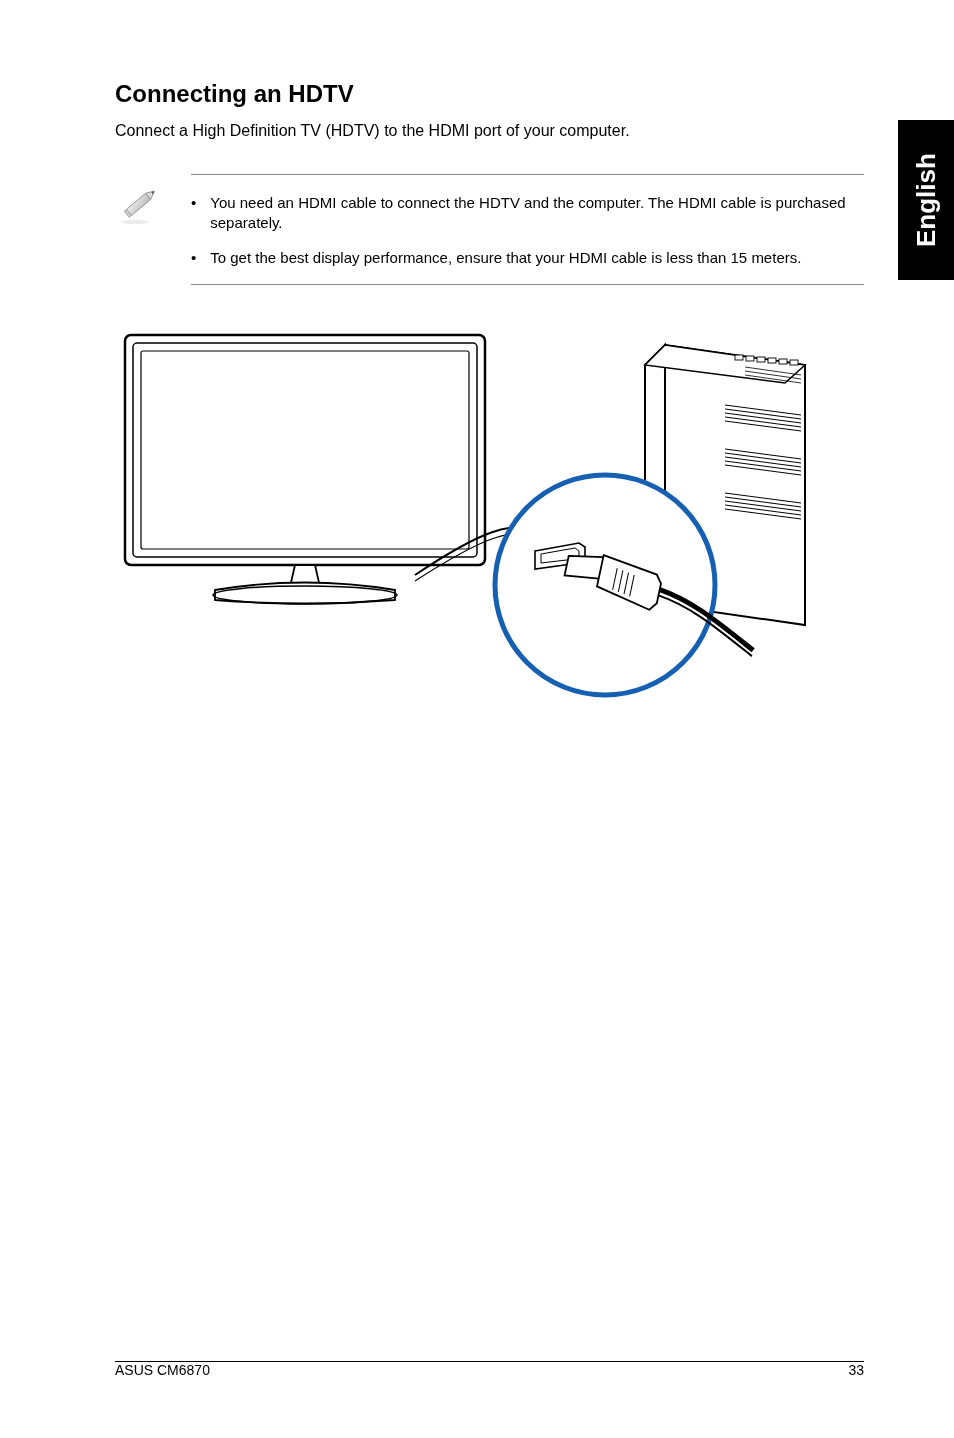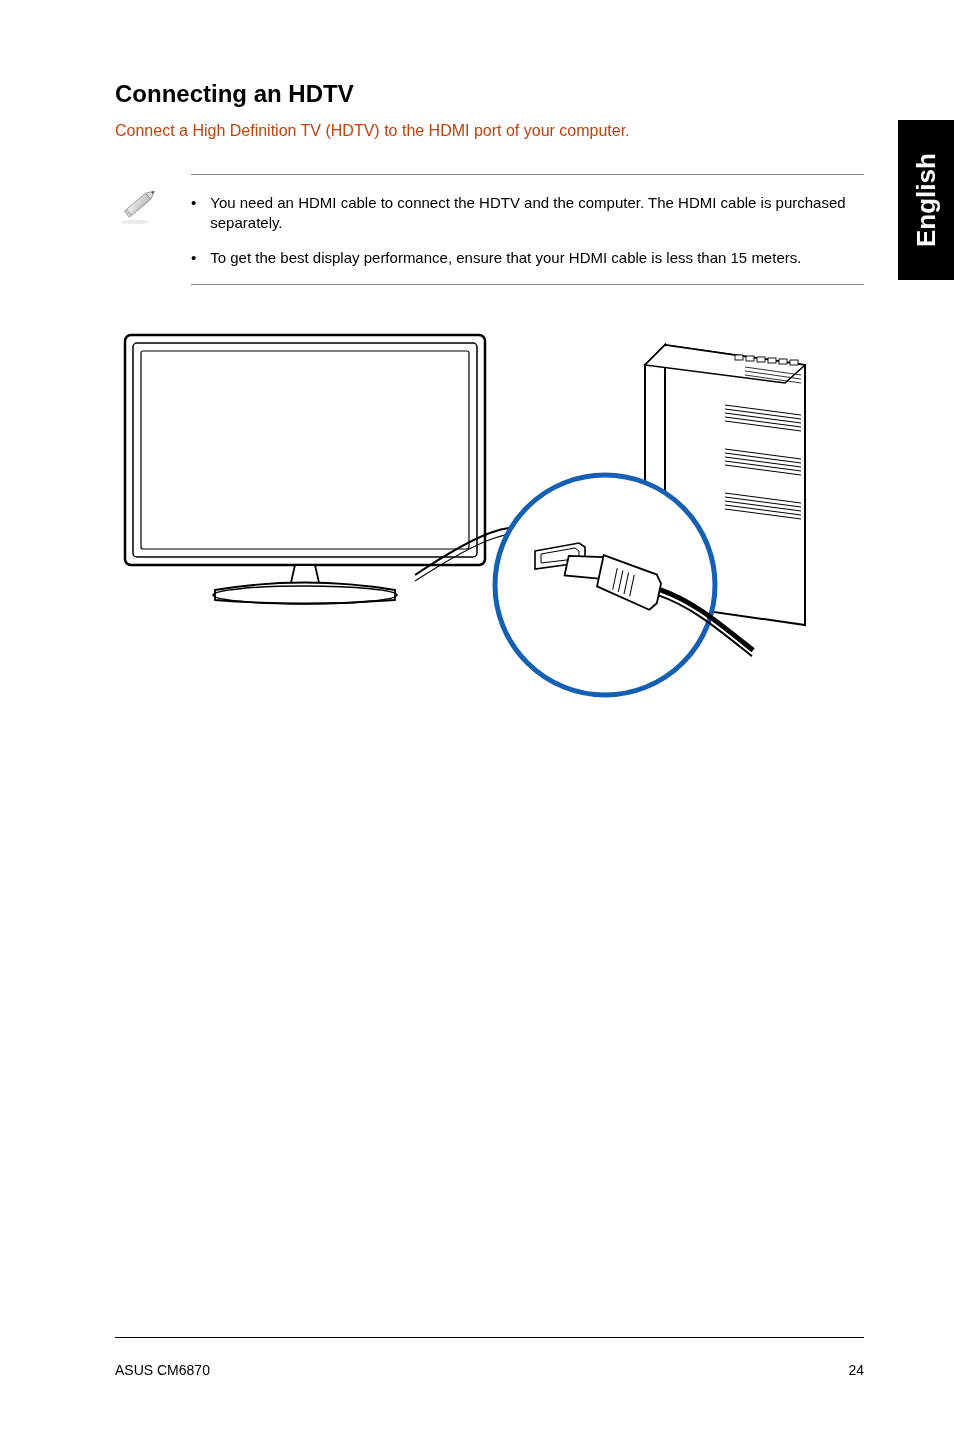--- a/index.html
+++ b/index.html
@@ -30,21 +30,21 @@
   h1.title {
     font-size: 24px;
     font-weight: bold;
     margin-bottom: 14px;
     font-family: Arial, Helvetica, sans-serif;
   }
   .intro {
     font-size: 16px;
     margin-bottom: 34px;
     font-family: Arial, Helvetica, sans-serif;
-    color: #c2410c;
+    color: #000000;
   }
   .note-block {
     display: flex;
     align-items: flex-start;
     gap: 28px;
     margin-bottom: 40px;
   }
   .pencil-icon {
     flex: 0 0 48px;
     margin-top: 6px;
@@ -69,21 +69,21 @@
     margin-top: 30px;
     width: 720px;
     height: 380px;
   }
   .footer {
     position: absolute;
     left: 115px;
     right: 90px;
     bottom: 60px;
     border-top: 1.5px solid #000;
-    padding-top: 24px;
+    padding-top: 0;
     display: flex;
     justify-content: space-between;
     font-size: 14px;
     font-family: Arial, Helvetica, sans-serif;
   }
 </style>
 </head>
 <body>
 
 <div class="page">
@@ -209,16 +209,16 @@
 
           <path d="M96 20 C 130 24, 160 40, 200 60" fill="none" stroke="#000" stroke-width="5"></path>
           <path d="M96 26 C 130 30, 160 46, 200 66" fill="none" stroke="#000" stroke-width="2"></path>
         </g>
       </g>
     </svg>
   </div>
 
   <div class="footer">
     <span>ASUS CM6870</span>
-    <span>24</span>
+    <span>33</span>
   </div>
 
 </div>
 
 </body></html>

